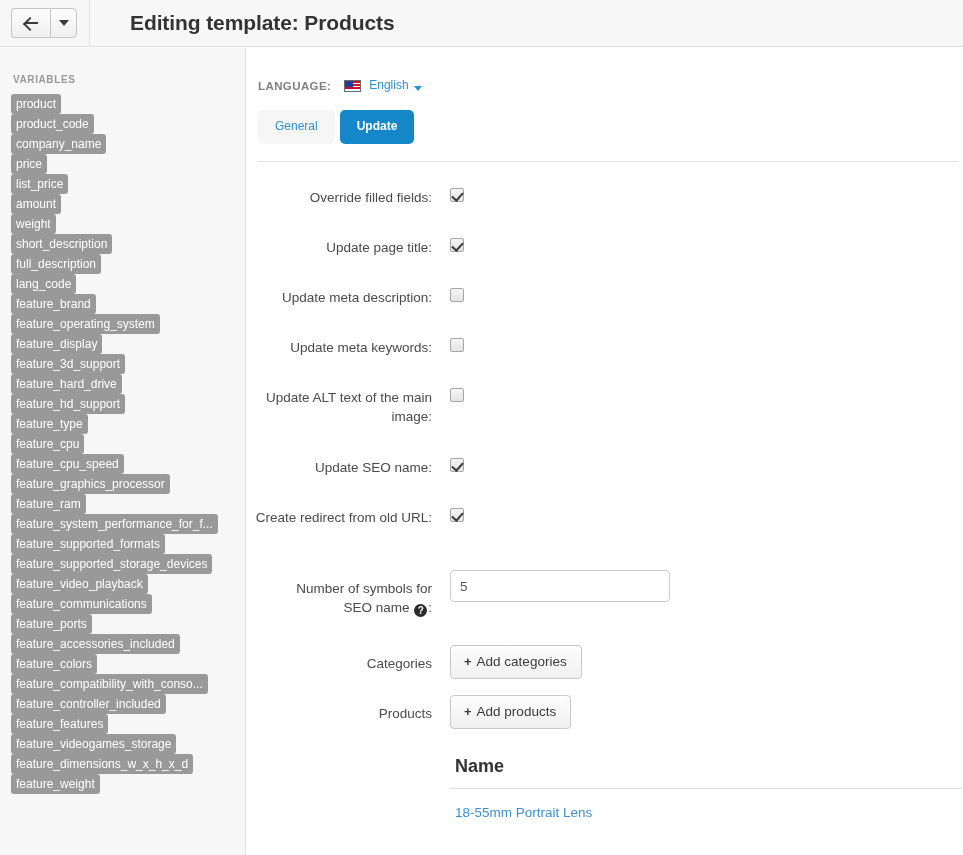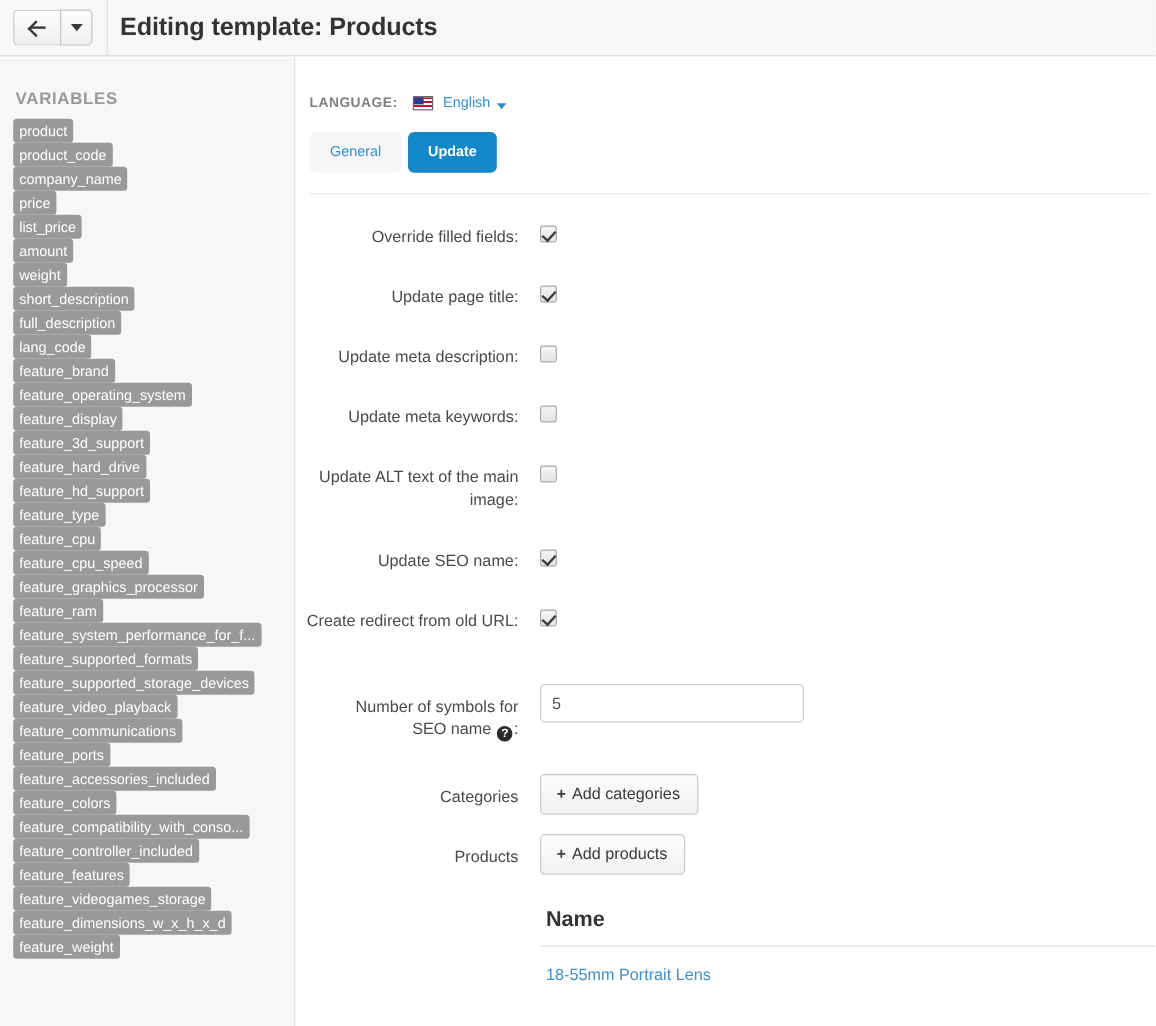--- a/index.html
+++ b/index.html
@@ -48,36 +48,36 @@
   .caret-down {
     width: 0; height: 0;
     border-left: 5px solid transparent;
     border-right: 5px solid transparent;
     border-top: 6px solid #3a3a3a;
   }
   .topbar-sep {
     width: 1px; height: 47px; background: #e2e2e2; margin-left: 12px;
   }
   .page-title {
-    margin-left: 10px;
+    margin-left: 40px;
     font-size: 21px; font-weight: bold; color: #333333;
     letter-spacing: -0.1px;
   }
 
   
   .sidebar {
     position: absolute; left: 0; top: 48px;
     width: 246px; height: 807px;
     background: #f7f7f7;
     border-right: 1px solid #e0e0e0;
     overflow: hidden;
   }
   .sidebar-heading {
     margin: 26px 0 0 13px;
-    font-size: 14px; font-weight: bold; letter-spacing: 0.6px;
+    font-size: 10px; font-weight: bold; letter-spacing: 0.6px;
     color: #999999;
   }
   .var-list { margin: 9px 0 0 11px; }
   .var-tag {
     display: inline-block;
     background: #999999;
     color: #ffffff;
     font-size: 12px;
     line-height: 14px;
     padding: 3px 5px 3px 5px;

